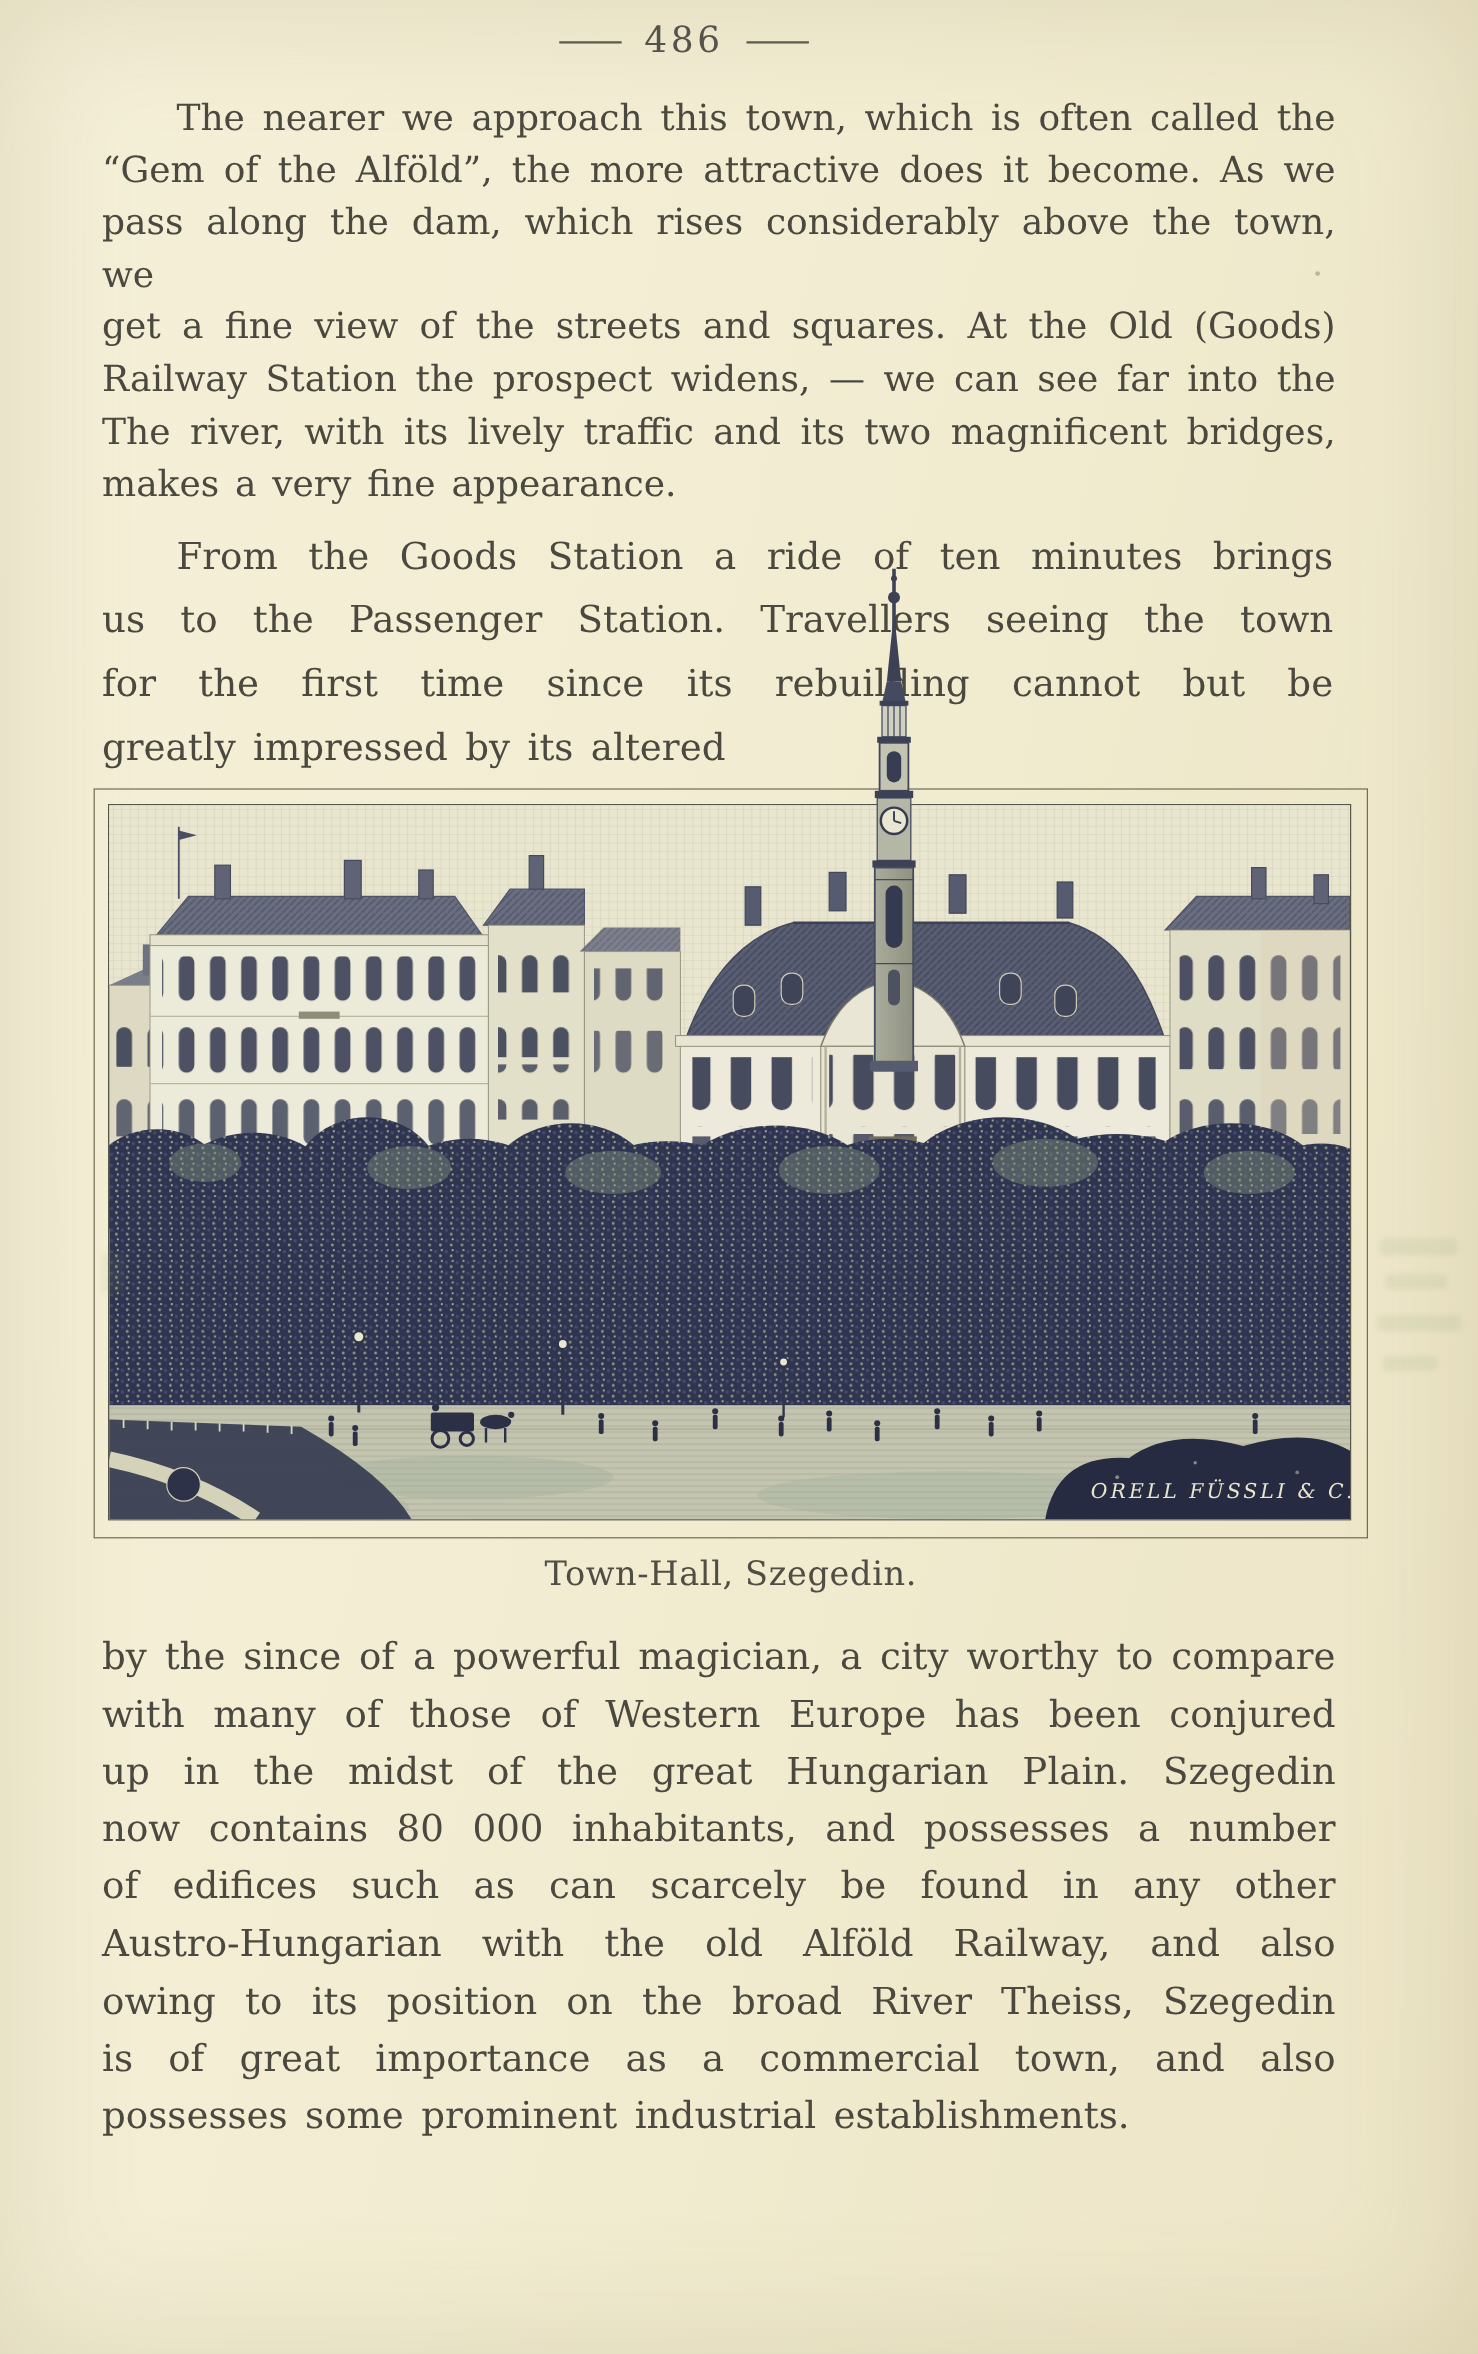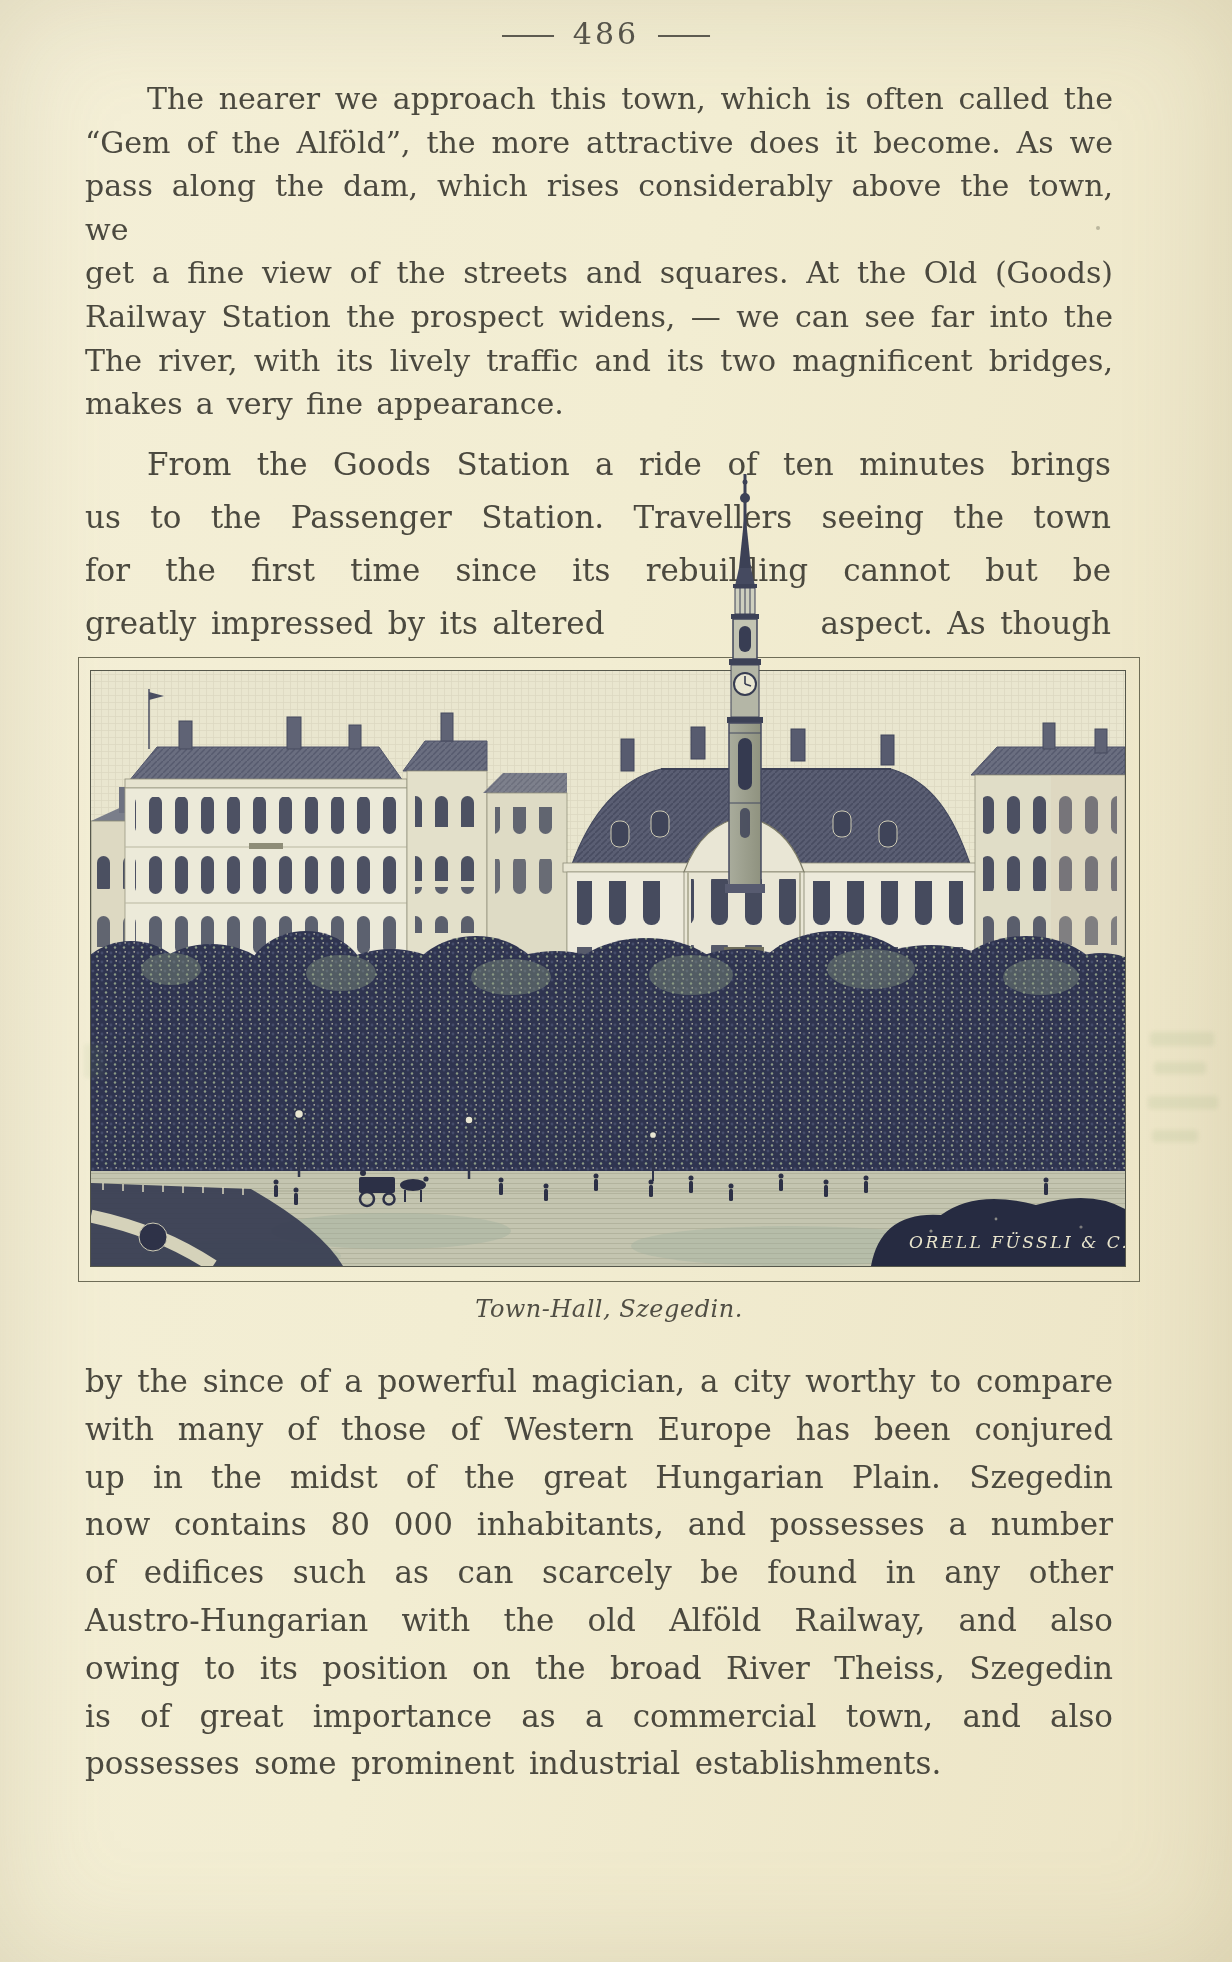--- a/index.html
+++ b/index.html
@@ -4,21 +4,21 @@
 <style>
   html,body{margin:0;padding:0;background:#6e6a5c;}
   .page{
     position:relative; width:1232px; height:1962px; overflow:hidden;
     background:linear-gradient(103deg,#f4efd7 0%,#f2edd2 45%,#ece4c5 100%);
     box-shadow:inset 0 0 110px rgba(150,138,95,.22);
     font-family:"DejaVu Serif", serif; color:#4b493f;
   }
   
   .pageno{position:absolute;top:16px;left:0;width:1140px;text-align:center;
-          font-size:30px;color:#56544a;padding-left:36px;}
+          font-size:30px;color:#56544a;}
   .pageno .dash{display:inline-block;transform:scaleX(1.9);margin:0 30px;color:#5d5b50;}
   .pageno .num{letter-spacing:3px;}
   
   .para{position:absolute;left:85px;width:1028px;}
   .ln{text-align:justify;text-align-last:justify;word-spacing:.12em;}
   .ln.first{text-indent:62px;}
   .ln.lastline{text-align:left;text-align-last:left;}
   .p1{top:77px;font-size:30px;line-height:43.6px;}
   .p2{top:438px;width:1026px;font-size:31px;line-height:53px;}
   .p2 .ln{word-spacing:.15em;}
@@ -26,21 +26,21 @@
   .p3 .ln{word-spacing:.15em;}
   .splitline{display:flex;justify-content:space-between;}
   
   .figure{position:absolute;left:78px;top:657px;width:1062px;height:625px;
           border:1.5px solid #6f6d57;box-sizing:border-box;}
   .engraving{position:absolute;left:11px;top:12px;width:1034px;height:595px;
              border:1.5px solid #55574b;background:#e9e6cf;}
   .engraving svg{display:block;}
   .tower-overlay{position:absolute;left:685px;top:468px;width:120px;height:425px;z-index:6;}
   .caption{position:absolute;left:78px;top:1295px;width:1062px;text-align:center;
-           font-style:italic;font-size:24px;letter-spacing:.5px;color:#504e44;}
+           font-size:28px;letter-spacing:.5px;color:#504e44;}
   
   .ghost{position:absolute;background:rgba(128,166,112,.13);filter:blur(2px);border-radius:4px;}
   .speck{position:absolute;width:4px;height:4px;border-radius:50%;background:#8f8d76;opacity:.55;}
 </style>
 </head>
 <body>
 
 <div class="page">
 
   <div class="pageno">
@@ -56,21 +56,20 @@
     <div class="ln">The river, with its lively traffic and its two magnificent bridges,</div>
     <div class="ln lastline">makes a very fine appearance.</div>
   </div>
 
   <div class="para p2">
     <div class="ln first">From the Goods Station a ride of ten minutes brings</div>
     <div class="ln">us to the Passenger Station.  Travellers seeing the town</div>
     <div class="ln">for the first time since its rebuilding cannot but be</div>
     <div class="ln splitline">
       <span>greatly impressed by its altered</span>
-      <span>aspect.  As though</span>
     </div>
   </div>
 
   <div class="figure">
     <div class="engraving">
       <svg width="1034" height="595" viewBox="0 0 1034 595">
         <defs>
           <pattern id="skyTex" width="7" height="7" patternUnits="userSpaceOnUse">
             <rect width="7" height="7" fill="#e9e6cf"></rect>
             <path d="M0 3.5 H7 M3.5 0 V7" stroke="#dcd8c1" stroke-width="0.8"></path>

